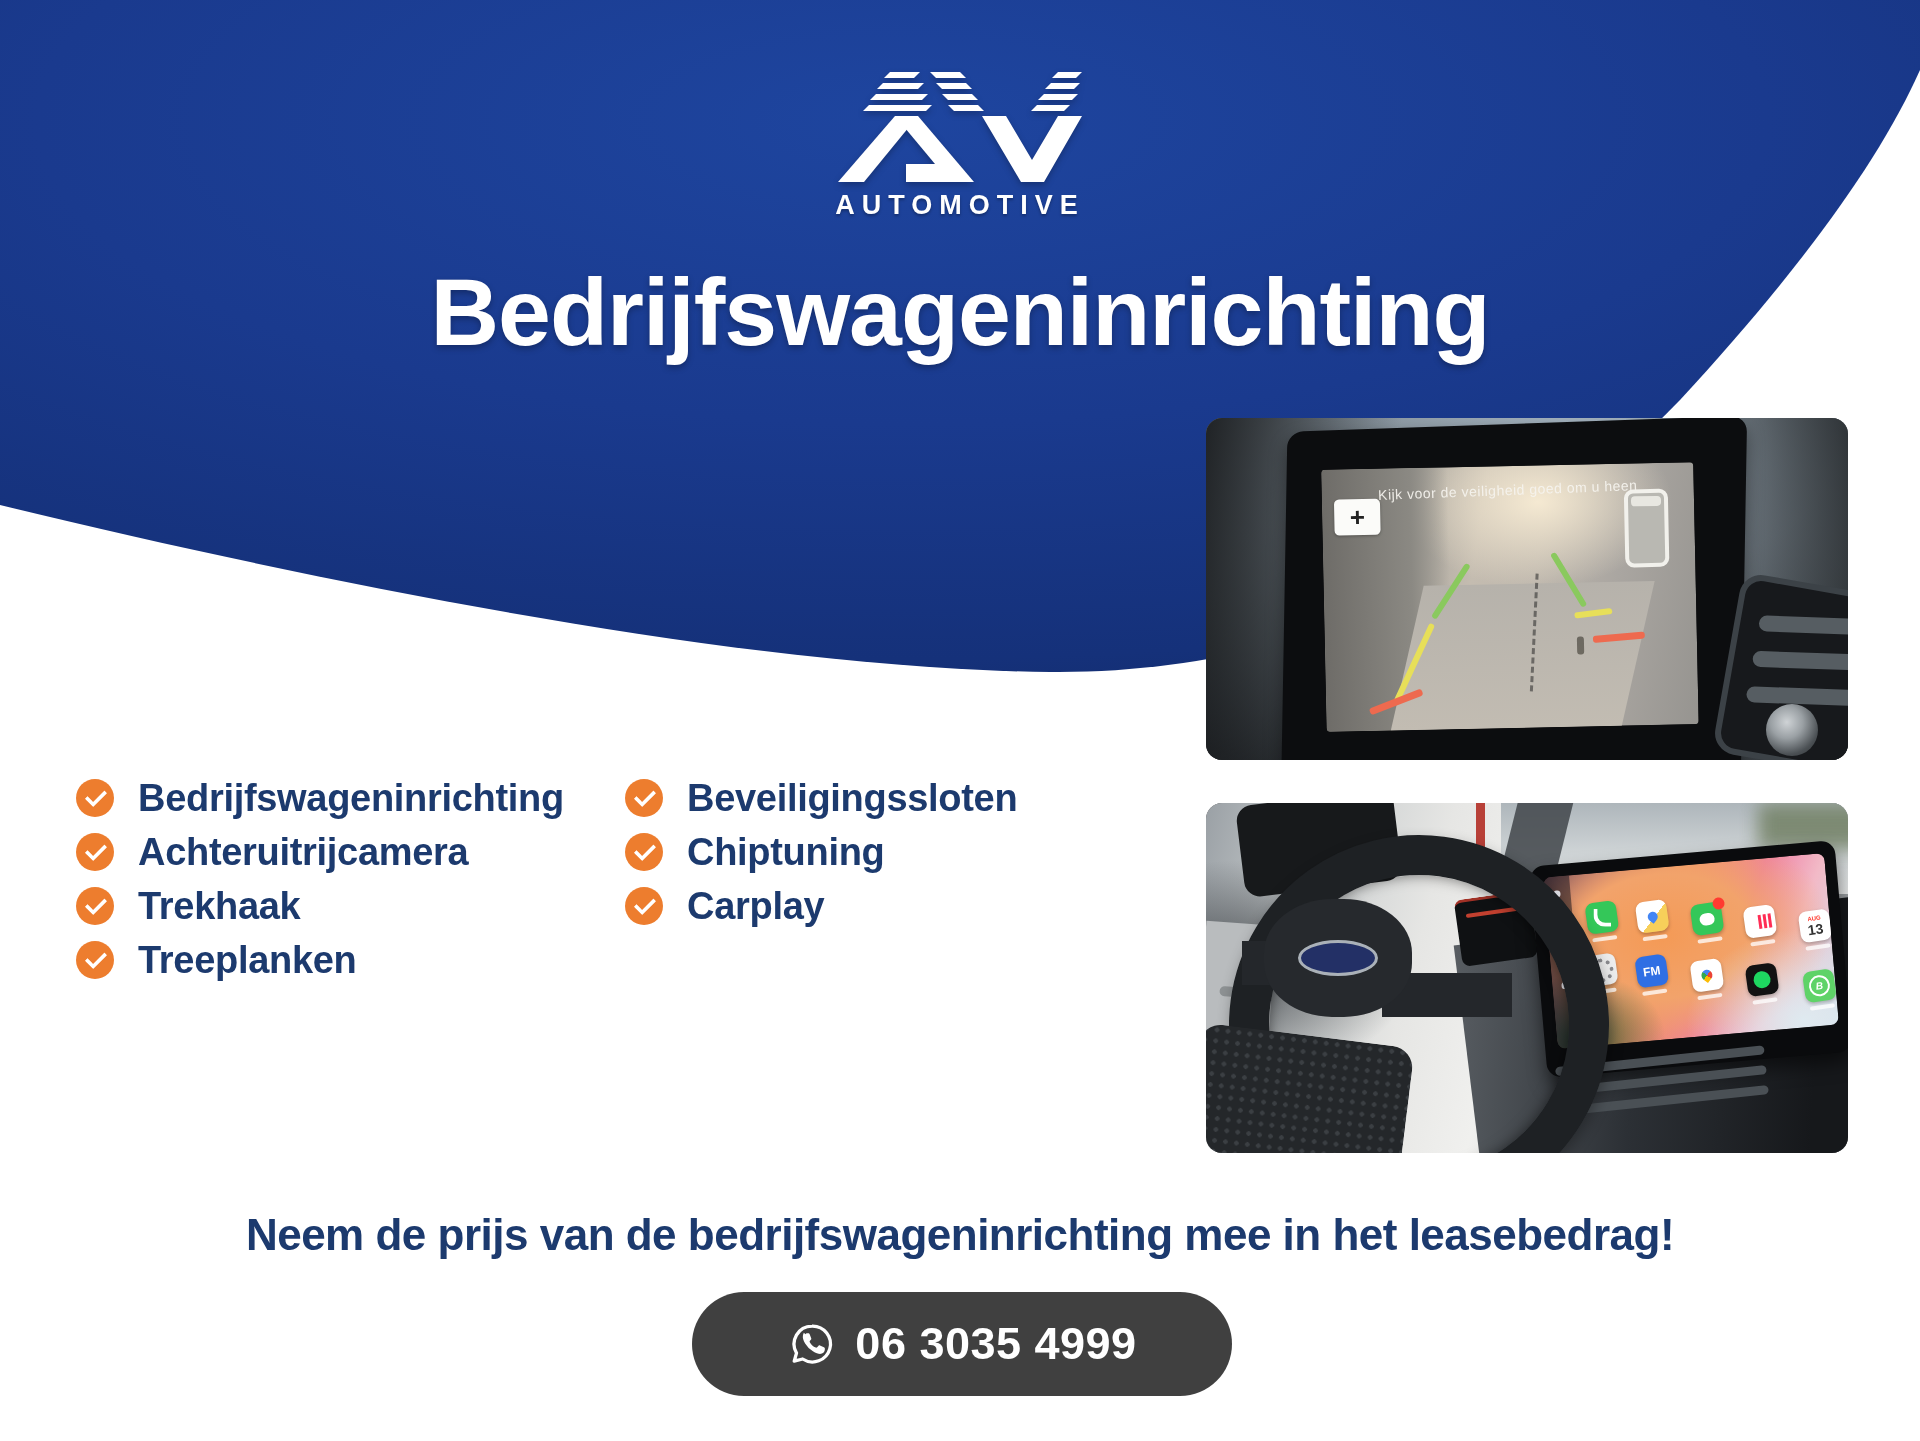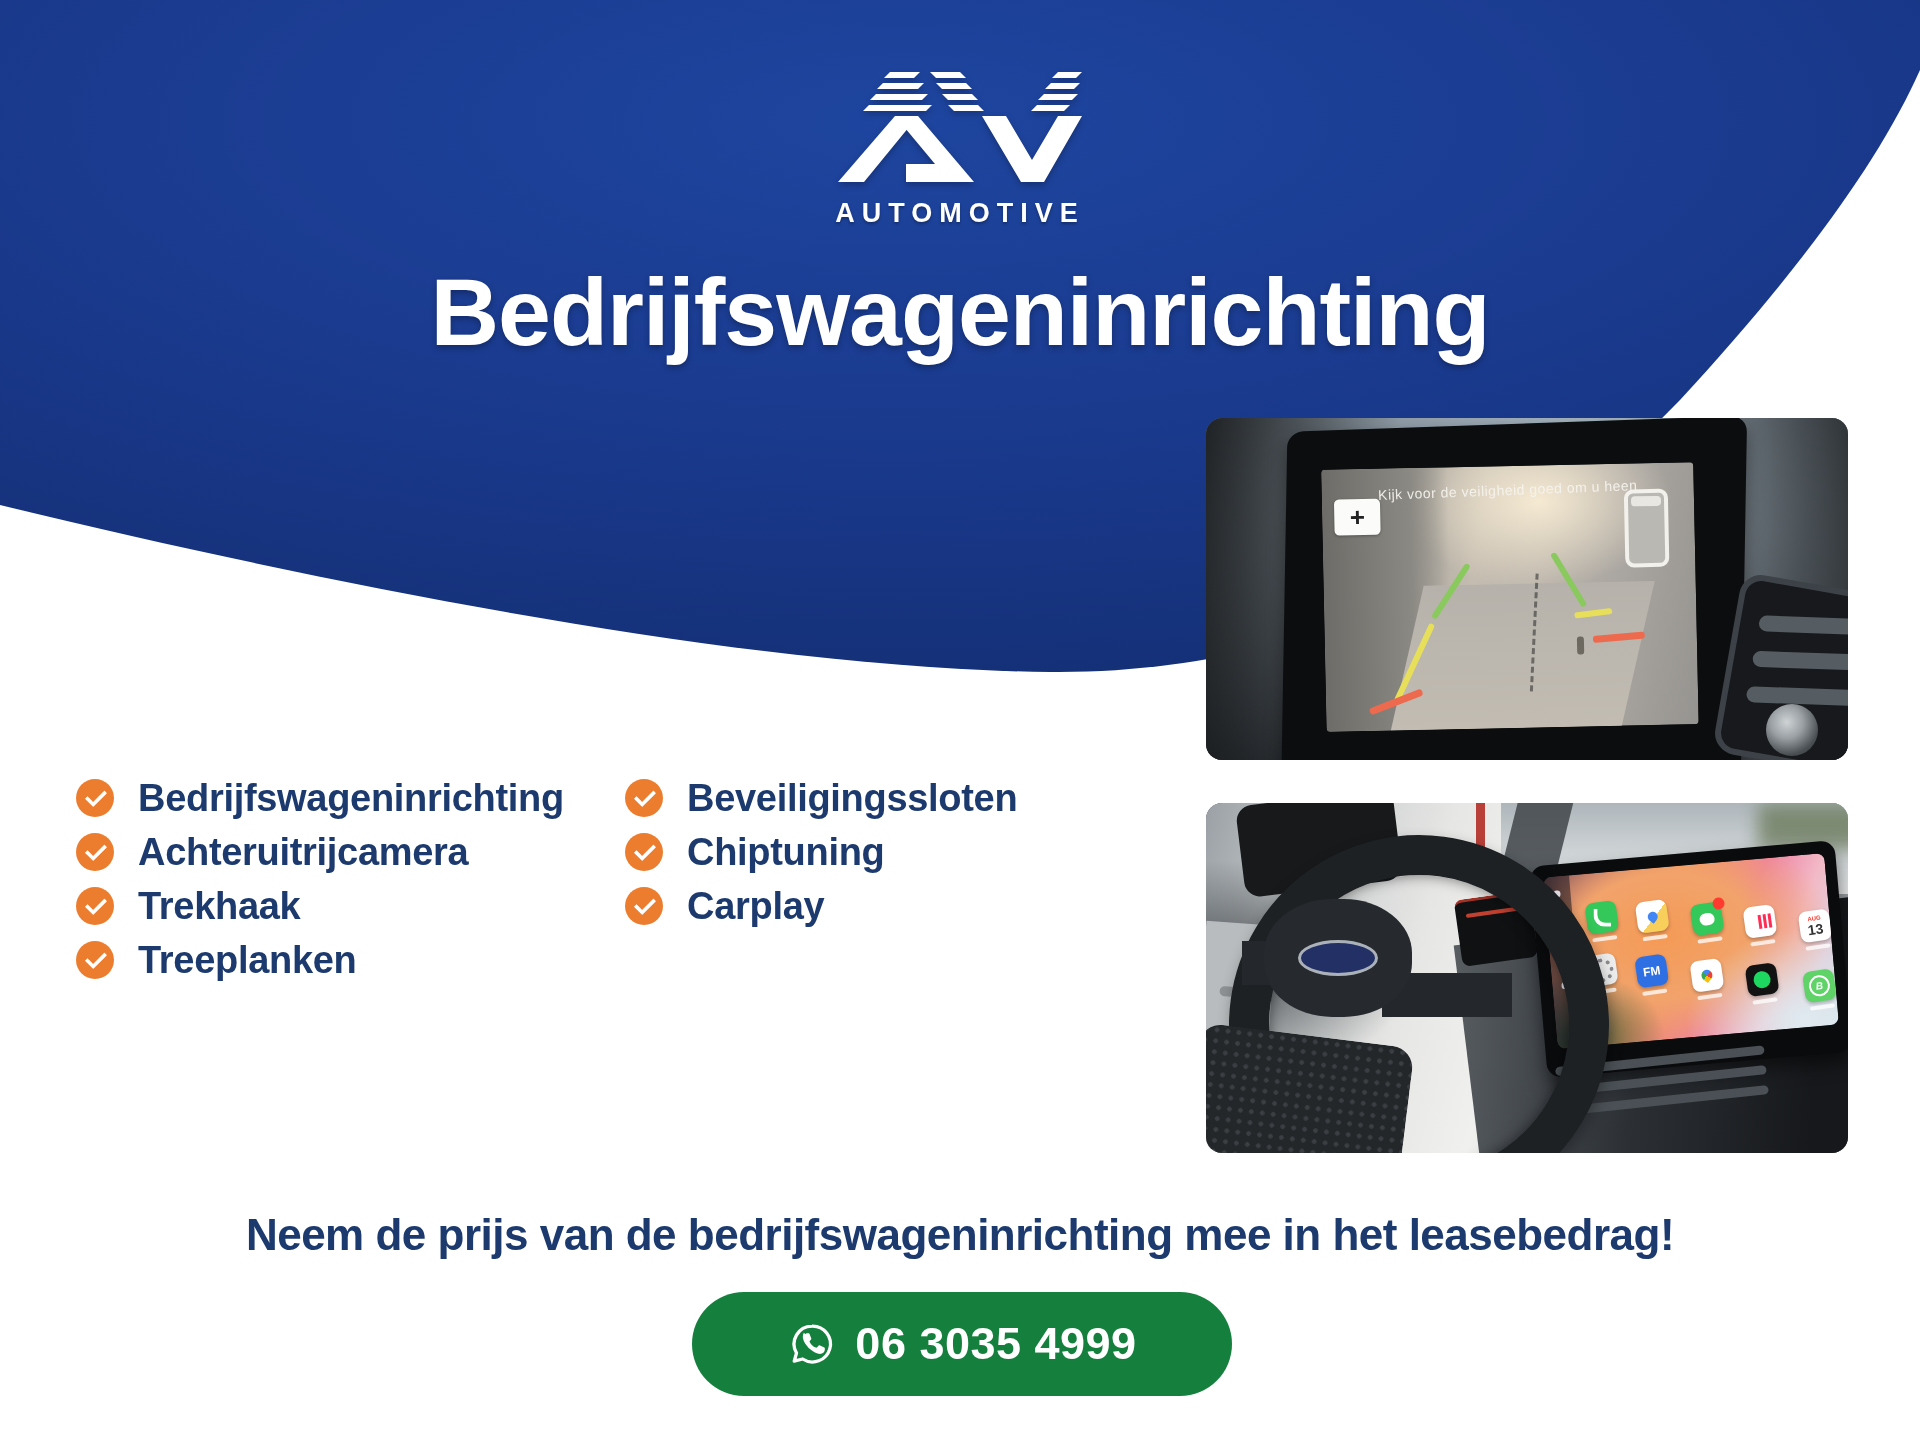--- a/index.html
+++ b/index.html
@@ -6,21 +6,21 @@
   .canvas{
     position:relative;width:1920px;height:1441px;background:#ffffff;overflow:hidden;
     font-family:"Liberation Sans",sans-serif;
   }
   
   .header-curve{position:absolute;left:0;top:0;width:1920px;height:720px;z-index:1;}
   
   .logo-wrap{position:absolute;left:0;top:72px;width:1920px;text-align:center;z-index:3;}
   .logo-mark{display:block;margin:0 auto;filter:drop-shadow(0 3px 3px rgba(0,0,0,.25));}
   .logo-sub{
-    margin-top:16px;color:#ffffff;font-size:27px;font-weight:700;letter-spacing:7px;
+    margin-top:8px;color:#ffffff;font-size:27px;font-weight:700;letter-spacing:7px;
     text-shadow:0 2px 3px rgba(0,0,0,.3);
   }
   
   .page-title{
     position:absolute;left:0;top:258px;width:1920px;text-align:center;z-index:3;
     color:#ffffff;font-size:95px;font-weight:700;letter-spacing:-1px;
     text-shadow:0 3px 6px rgba(0,0,0,.28);
   }
   
   .photo{position:absolute;border-radius:16px;overflow:hidden;z-index:2;background:#555;}
@@ -177,21 +177,21 @@
     border-left:4px solid #fff;border-bottom:4px solid #fff;transform:rotate(-45deg);border-radius:1px;
   }
   .feature-label{color:#1C3A6E;font-size:38px;font-weight:700;letter-spacing:-.3px;white-space:nowrap;}
   
   .tagline{
     position:absolute;left:0;top:1210px;width:1920px;text-align:center;z-index:3;
     color:#1C3A6E;font-size:44px;font-weight:700;letter-spacing:-.5px;
   }
   .phone-button{
     position:absolute;left:692px;top:1292px;width:540px;height:104px;border-radius:52px;z-index:3;
-    background:#15803d;border:none;display:flex;align-items:center;justify-content:center;gap:18px;
+    background:#404040;border:none;display:flex;align-items:center;justify-content:center;gap:18px;
     cursor:pointer;
   }
   .phone-label{color:#ffffff;font-size:45px;font-weight:700;letter-spacing:.5px;}
 </style>
 </head>
 <body>
 
 <div class="canvas">
 
   <svg class="header-curve" viewBox="0 0 1920 720" preserveAspectRatio="none" aria-hidden="true">

